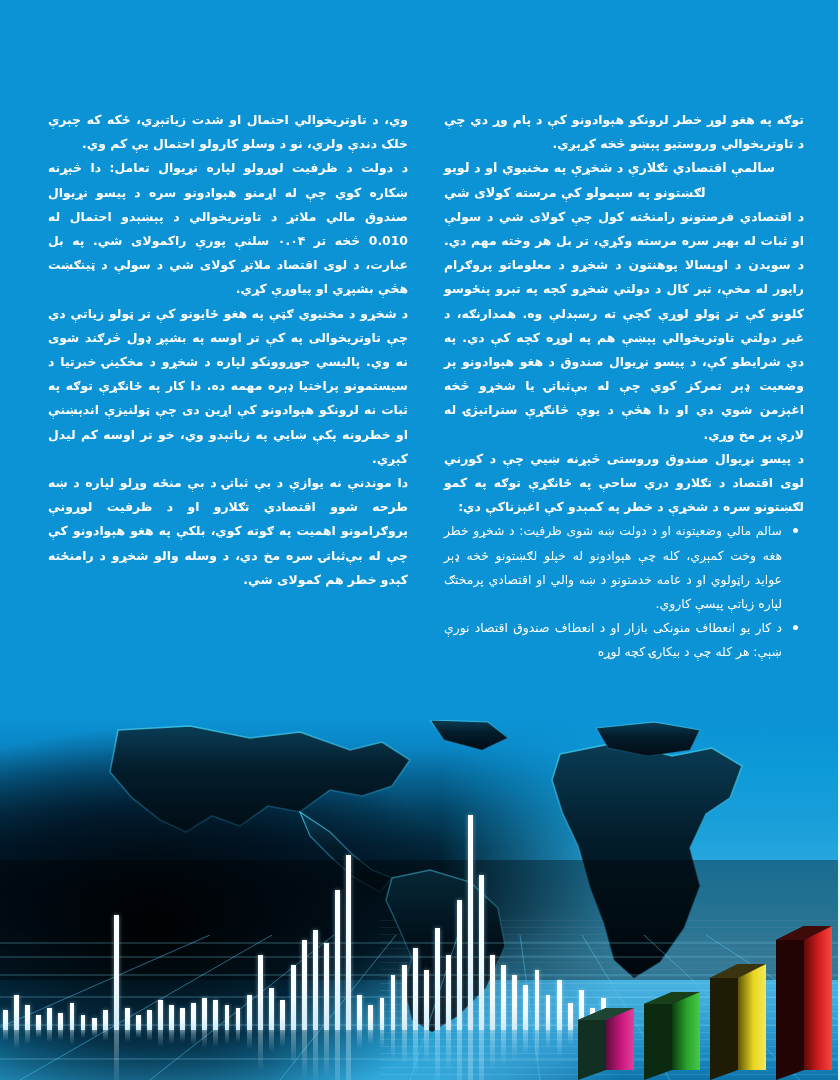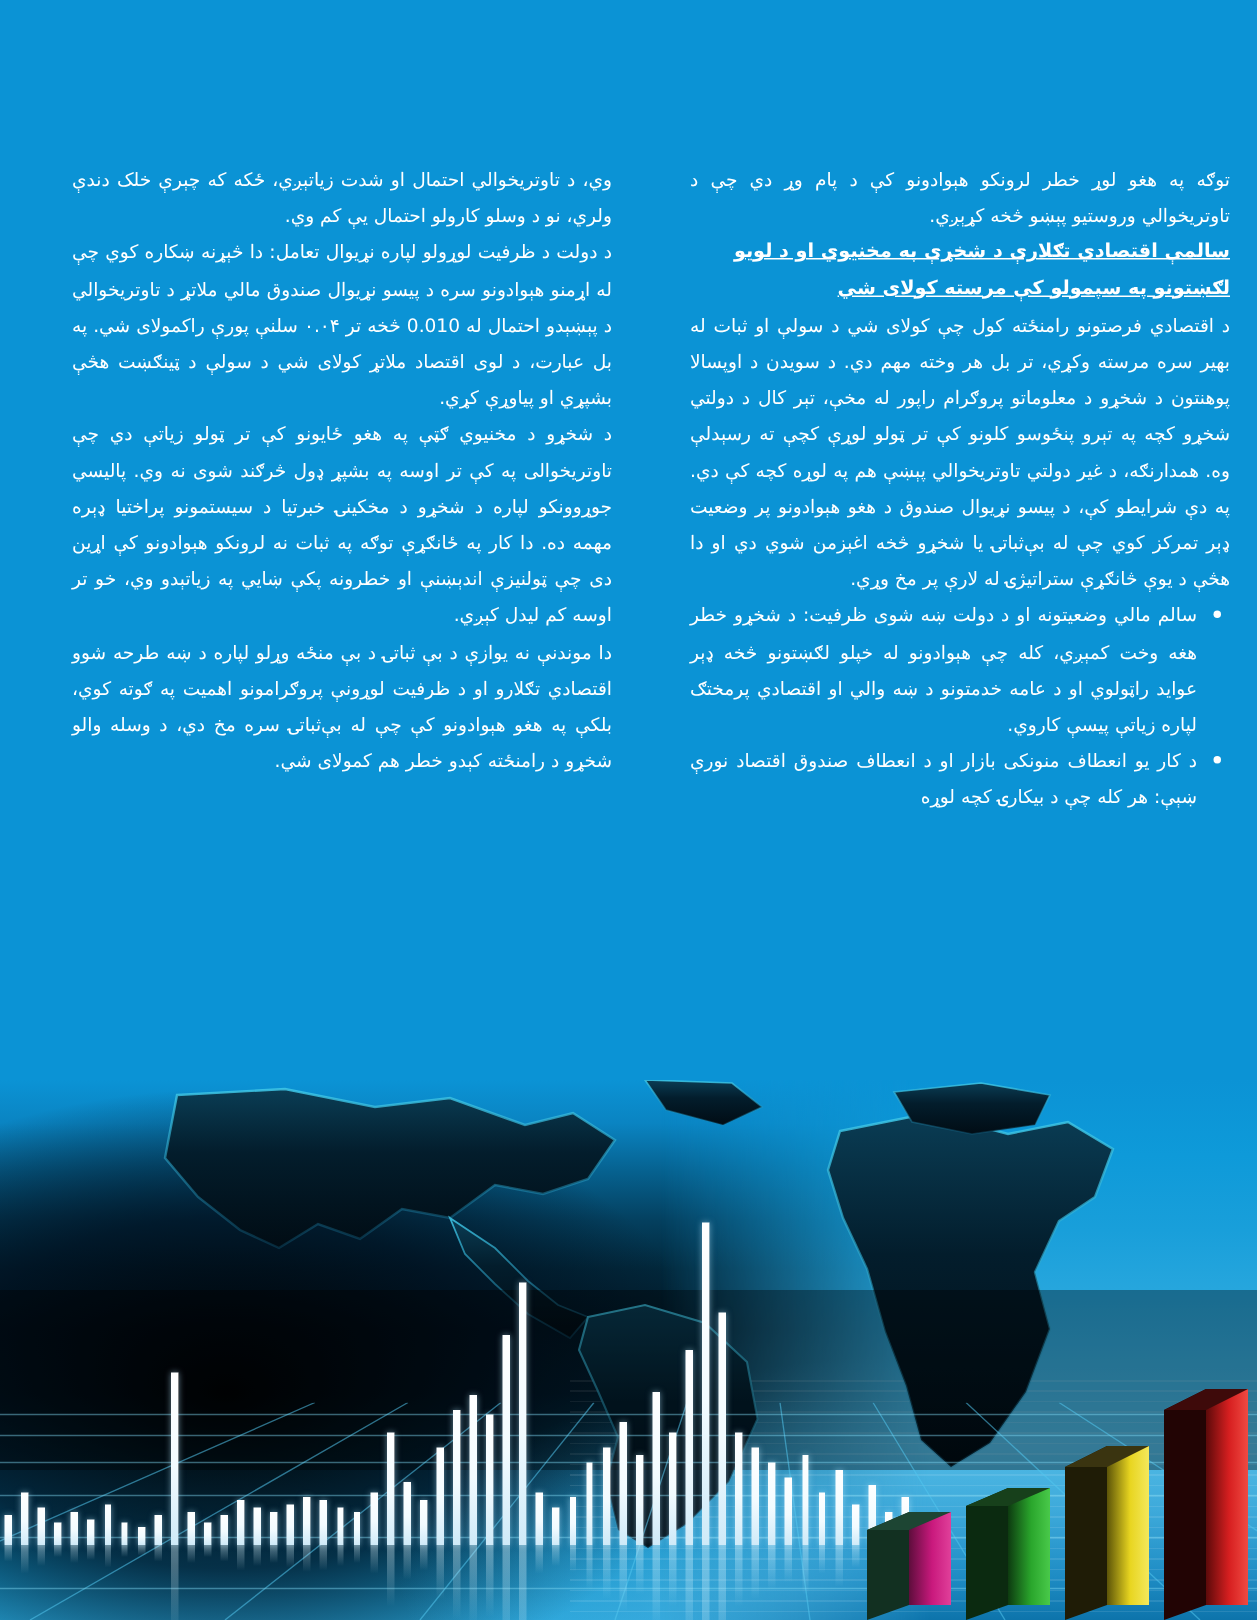--- a/index.html
+++ b/index.html
@@ -114,32 +114,31 @@
   
   .col {
     position: absolute;
     top: 108px;
     color: #ffffff;
     font-size: 12.4px;
     line-height: 24.2px;
     text-align: justify;
     text-justify: inter-word;
   }
-  .col-right { right: 20px; width: 360px; }
+  .col-right { right: 36px; width: 360px; }
   .col-left  { left: 48px;  width: 360px; }
 
   .col p { margin: 0; }
   .col p.heading {
     font-weight: bold;
     font-size: 12.8px;
-    text-align: right;
+    text-align: left;
     letter-spacing: 0.2px;
-    text-decoration: underline;
-  }
-  .col p.just { text-align: justify; }
+  }
+  .col p.just { text-align: justify; font-weight: bold; }
 
   ul.bullets {
     margin: 0;
     padding: 0 22px 0 0;
     list-style: none;
   }
   ul.bullets li {
     position: relative;
     text-align: justify;
     margin: 0;
@@ -324,20 +323,21 @@
         <polygon points="244,6 272,6 272,150 244,150" fill="url(#gr)"></polygon>
         <polygon points="216,20 244,6 272,6 244,20" fill="#3e0a0a"></polygon>
       </svg>
     </div>
   </div>
 
   <div class="col col-right">
     <p class="just">توګه په هغو لوړ خطر لرونکو هېوادونو کې د پام وړ دي چې د تاوتریخوالي وروستیو پېښو څخه کړېږي.</p>
     <p class="heading">سالمې اقتصادي تګلارې د شخړې په مخنیوي او د لویو لګښتونو په سپمولو کې مرسته کولای شي</p>
     <p class="just">د اقتصادي فرصتونو رامنځته کول چې کولای شي د سولې او ثبات له بهیر سره مرسته وکړي، تر بل هر وخته مهم دي. د سویدن د اوپسالا پوهنتون د شخړو د معلوماتو پروګرام راپور له مخې، تېر کال د دولتي شخړو کچه په تېرو پنځوسو کلونو کې تر ټولو لوړې کچې ته رسېدلې وه. همدارنګه، د غیر دولتي تاوتریخوالي پېښې هم په لوړه کچه کې دي. په دې شرایطو کې، د پیسو نړیوال صندوق د هغو هېوادونو پر وضعیت ډېر تمرکز کوي چې له بې‌ثباتۍ یا شخړو څخه اغېزمن شوي دي او دا هڅې د یوې څانګړې ستراتیژۍ له لارې پر مخ وړي.</p>
+    <p class="just">د پیسو نړیوال صندوق وروستی څېړنه ښیي چې د کورني لوی اقتصاد د تګلارو دري ساحې په ځانګړې توګه په کمو لګښتونو سره د شخړې د خطر په کمېدو کې اغېزناکې دي:</p>
     <ul class="bullets">
       <li>
         <span class="dot"></span>
         <span>سالم مالي وضعیتونه او د دولت ښه شوی ظرفیت: د شخړو خطر هغه وخت کمېږي، کله چې هېوادونو له خپلو لګښتونو څخه ډېر عواید راټولوي او د عامه خدمتونو د ښه والي او اقتصادي پرمختګ لپاره زیاتې پیسې کاروي.</span>
       </li>
       <li>
         <span class="dot"></span>
         <span>د کار یو انعطاف منونکی بازار او د انعطاف صندوق اقتصاد نورې ښېې: هر کله چې د بیکارۍ کچه لوړه</span>
       </li>
     </ul>

